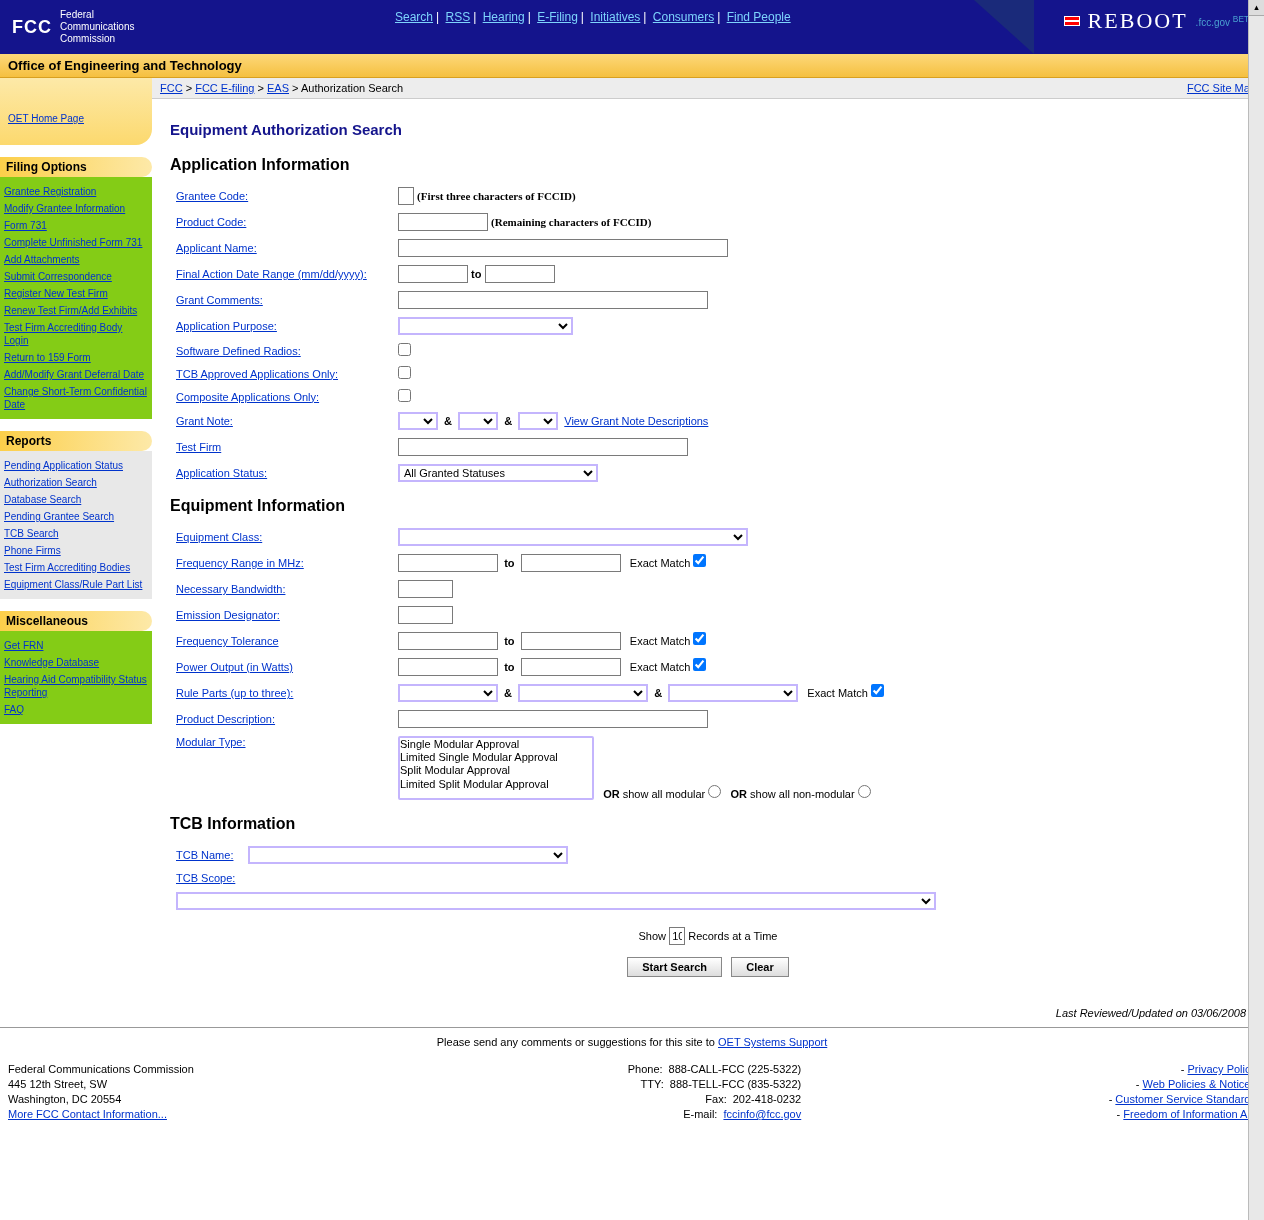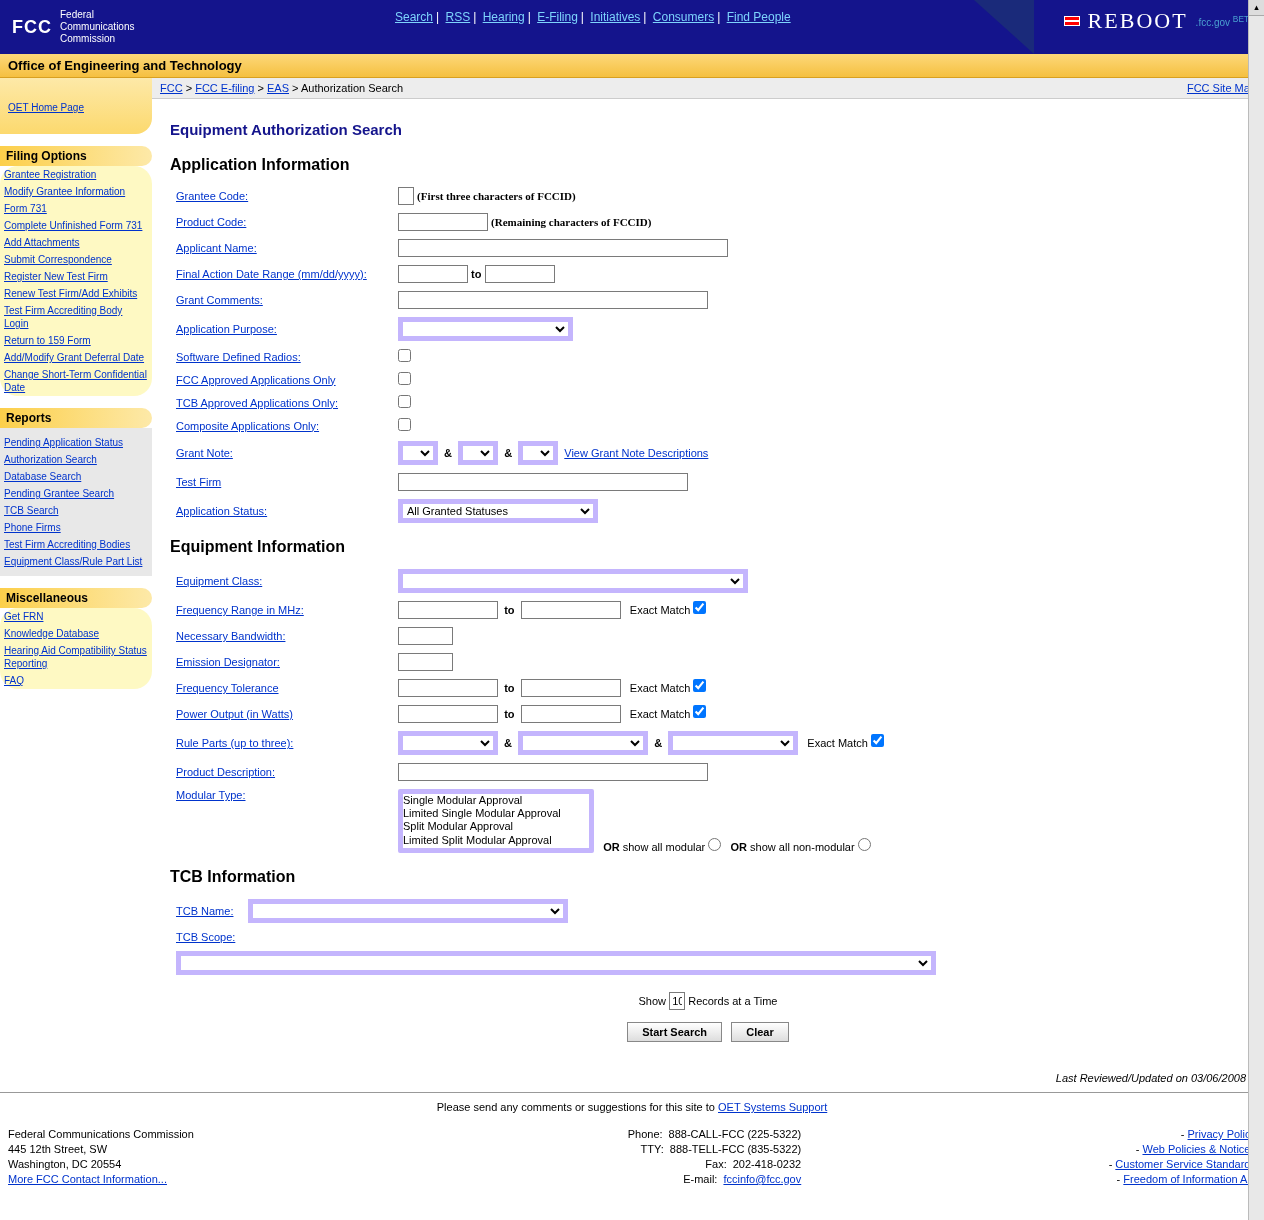--- a/index.html
+++ b/index.html
@@ -60,38 +60,37 @@
   font-weight: bold;
   color: #000;
   border-bottom: 1px solid #d8a020;
 }
 
 .main-wrap { display: flex; }
 
 .left-col { width: 152px; }
 .oet-home {
   background: linear-gradient(to bottom, #fde9a8, #fcd96e);
-  padding: 21px 8px 18px 8px;
+  padding: 32px 8px 18px 8px;
   border-bottom-right-radius: 16px;
   font-size: 11px;
 }
 
 .section-hdr {
   background: linear-gradient(to right, #fccf4a, #fde9a8);
   padding: 3px 6px;
   font-weight: bold;
   font-size: 12px;
   margin-top: 12px;
   border-top-right-radius: 10px;
   border-bottom-right-radius: 10px;
 }
 .section-body {
-  background: #fef9c3;
-  padding: 0 4px;
-  border-radius: 18px;
+  background: #84cc16;
+  padding: 6px 4px;
 }
 .section-body-gray { background: #e8e8e8; padding: 6px 4px; }
 .section-body a, .section-body-gray a, .oet-home a {
   display: block;
   font-size: 10px;
   padding: 2px 0;
   line-height: 13px;
 }
 
 .right-col { flex: 1; }
@@ -118,21 +117,21 @@
   font-weight: bold;
   font-size: 16px;
   margin: 10px 0 8px;
 }
 .form-tbl { }
 .form-tbl td { padding: 3px 4px; vertical-align: middle; font-size: 11px; }
 .form-tbl td:first-child { width: 220px; }
 .lbl a { color: #0033CC; }
 .hint { font-weight: bold; font-family: Liberation Serif, serif; }
 input[type="text"] { border: 1px solid #7a7a7a; font-size: 11px; padding: 1px 2px; height: 18px; }
-select { border: 5px solid #c4b5fd; font-size: 11px; background: #fff; }
+select { border: 2px solid #c4b5fd; font-size: 11px; background: #fff; }
 .w40 { width: 16px; } .w70 { width: 70px; } .w90 { width: 90px; }
 .w55 { width: 55px; } .w100 { width: 100px; }
 .w180 { width: 175px; } .w290 { width: 290px; } .w330 { width: 330px; }
 .w200 { width: 200px; } .w350 { width: 350px; }
 .w310 { width: 310px; }
 .w760 { width: 760px; }
 .sm-sel { width: 40px; }
 .mid-sel { width: 130px; }
 .amp { font-weight: bold; margin: 0 3px; }
 .multi { width: 196px; height: 64px; }
@@ -269,24 +268,20 @@
             </tr>
         <tr>
               <td class="lbl"><a>Application Purpose:</a></td>
           <td><select class="w180"><option></option></select></td>
             </tr>
         <tr>
               <td class="lbl"><a>Software Defined Radios:</a></td>
           <td><input type="checkbox" style=""></td>
             </tr>
         <tr>
-              <td class="lbl"><a>FCC Approved Applications Only</a></td>
-          <td><input type="checkbox" style=""></td>
-            </tr>
-        <tr>
               <td class="lbl"><a>TCB Approved Applications Only:</a></td>
           <td><input type="checkbox" style=""></td>
             </tr>
         <tr>
               <td class="lbl"><a>Composite Applications Only:</a></td>
           <td><input type="checkbox" style=""></td>
             </tr>
         <tr>
               <td class="lbl"><a>Grant Note:</a></td>
           <td>

